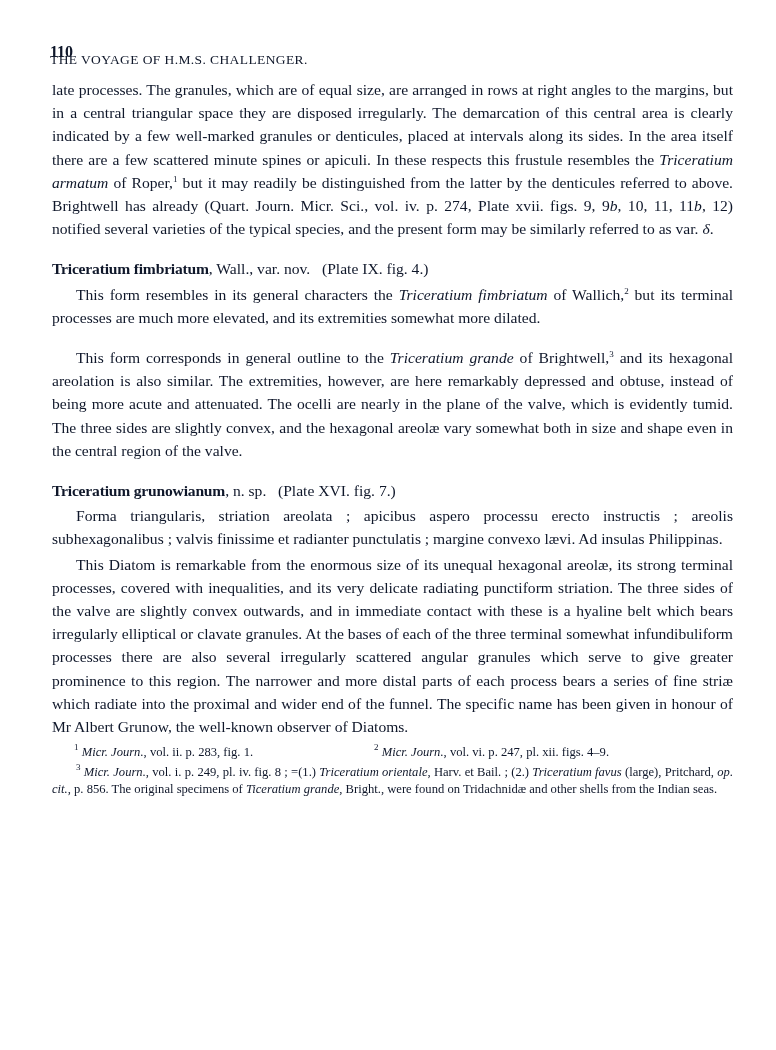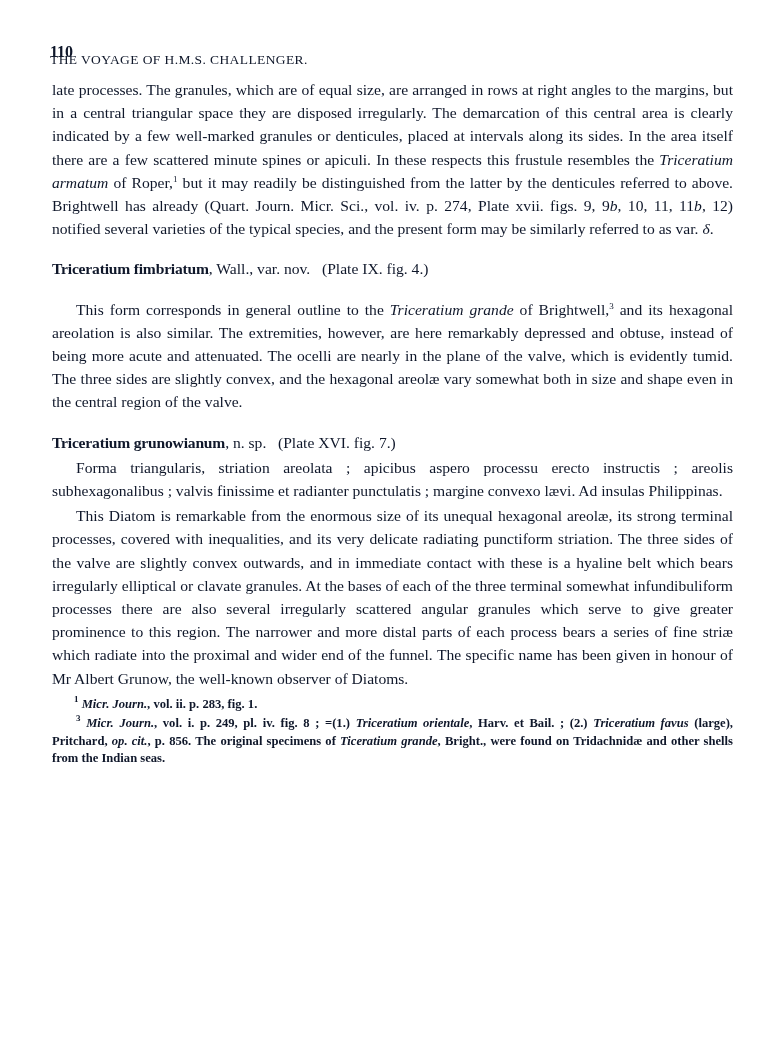--- a/index.html
+++ b/index.html
@@ -12,52 +12,54 @@
   .running-head { position: relative; height: 30px; font-size: 15px; }
   .page-num { position: absolute; left: 0; top: 3px; font-weight: bold; font-size: 16px; }
   .head-title { position: absolute; left: 0; right: 0; text-align: left; top: 4px; letter-spacing: 0.4px; font-size: 13.5px; margin-top: 8px; }
   p { margin: 2px; text-align: justify; line-height: 23.2px; }
   .ind { text-indent: 24px; }
   .section { margin-top: 17px; }
   .heading { line-height: 23.2px; }
   .heading .name { font-weight: bold; letter-spacing: -0.2px; }
   sup { font-size: 9px; line-height: 0; vertical-align: 6px; }
   i { font-style: italic; }
-  .footnotes { margin-top: 6px; font-size: 12.6px; line-height: 17.5px; font-weight: bold; }
+  .footnotes { margin-top: 6px; font-size: 12.6px; line-height: 17.5px; font-weight: normal; }
   .footnotes p { line-height: 17.5px; }
   .fn-row { display: flex; padding-left: 24px; }
   .fn-row .fn1 { width: 300px; }
   .fn-row .fn2 { flex: 1; }
 </style>
 </head>
 <body>
 
 <div class="page">
 
   <div class="running-head">
     <span class="page-num">110</span>
     <span class="head-title">THE VOYAGE OF H.M.S. CHALLENGER.</span>
   </div>
 
   <p style="margin-top:8px"><span>late processes.  The granules, which are of equal size, are arranged in rows at right angles to the margins, but in a central triangular space they are disposed irregularly.  The demarcation of this central area is clearly indicated by a few well-marked granules or denticules, placed at intervals along its sides.  In the area itself there are a few scattered minute spines or apiculi.  In these respects this frustule resembles the </span><i>Triceratium armatum</i><span> of Roper,</span><sup>1</sup><span> but it may readily be distinguished from the latter by the denticules referred to above.  Brightwell has already (Quart. Journ. Micr. Sci., vol. iv. p. 274, Plate xvii. figs. 9, 9</span><i>b</i><span>, 10, 11, 11</span><i>b</i><span>, 12) notified several varieties of the typical species, and the present form may be similarly referred to as var. </span><i>δ</i><span>.</span></p>
 
   <div class="section">
     <p class="heading"><span class="name">Triceratium fimbriatum</span><span>, Wall., var. nov.</span>&nbsp;&nbsp;&nbsp;<span>(Plate IX. fig. 4.)</span></p>
+    <p class="ind"><span>This form resembles in its general characters the </span><i>Triceratium fimbriatum</i><span> of Wallich,</span><sup>2</sup><span> but its terminal processes are much more elevated, and its extremities somewhat more dilated.</span></p>
   </div>
 
   <div class="section">
     <p class="ind"><span>This form corresponds in general outline to the </span><i>Triceratium grande</i><span> of Brightwell,</span><sup>3</sup><span> and its hexagonal areolation is also similar.  The extremities, however, are here remarkably depressed and obtuse, instead of being more acute and attenuated.  The ocelli are nearly in the plane of the valve, which is evidently tumid.  The three sides are slightly convex, and the hexagonal areolæ vary somewhat both in size and shape even in the central region of the valve.</span></p>
   </div>
 
   <div class="section">
     <p class="heading"><span class="name">Triceratium grunowianum</span><span>, n. sp.</span>&nbsp;&nbsp;&nbsp;<span>(Plate XVI. fig. 7.)</span></p>
     <p class="ind">Forma triangularis, striation areolata ; apicibus aspero processu erecto instructis ; areolis subhexagonalibus ; valvis finissime et radianter punctulatis ; margine convexo lævi.  Ad insulas Philippinas.</p>
     <p class="ind">This Diatom is remarkable from the enormous size of its unequal hexagonal areolæ, its strong terminal processes, covered with inequalities, and its very delicate radiating punctiform striation.  The three sides of the valve are slightly convex outwards, and in immediate contact with these is a hyaline belt which bears irregularly elliptical or clavate granules.  At the bases of each of the three terminal somewhat infundibuliform processes there are also several irregularly scattered angular granules which serve to give greater prominence to this region.  The narrower and more distal parts of each process bears a series of fine striæ which radiate into the proximal and wider end of the funnel.  The specific name has been given in honour of Mr Albert Grunow, the well-known observer of Diatoms.</p>
   </div>
 
   <div class="footnotes">
     <div class="fn-row">
       <span class="fn1"><sup>1</sup> <i>Micr. Journ.</i><span>, vol. ii. p. 283, fig. 1.</span></span>
+      <span class="fn2"><sup>2</sup> <i>Micr. Journ.</i><span>, vol. vi. p. 247, pl. xii. figs. 4–9.</span></span>
     </div>
     <p class="ind"><sup>3</sup> <i>Micr. Journ.</i><span>, vol. i. p. 249, pl. iv. fig. 8 ;  =(1.) </span><i>Triceratium orientale</i><span>, Harv. et Bail. ; (2.) </span><i>Triceratium favus</i><span> (large), Pritchard, </span><i>op. cit.</i><span>, p. 856.  The original specimens of </span><i>Ticeratium grande</i><span>, Bright., were found on Tridachnidæ and other shells from the Indian seas.</span></p>
   </div>
 
 </div>
 
 </body></html>

